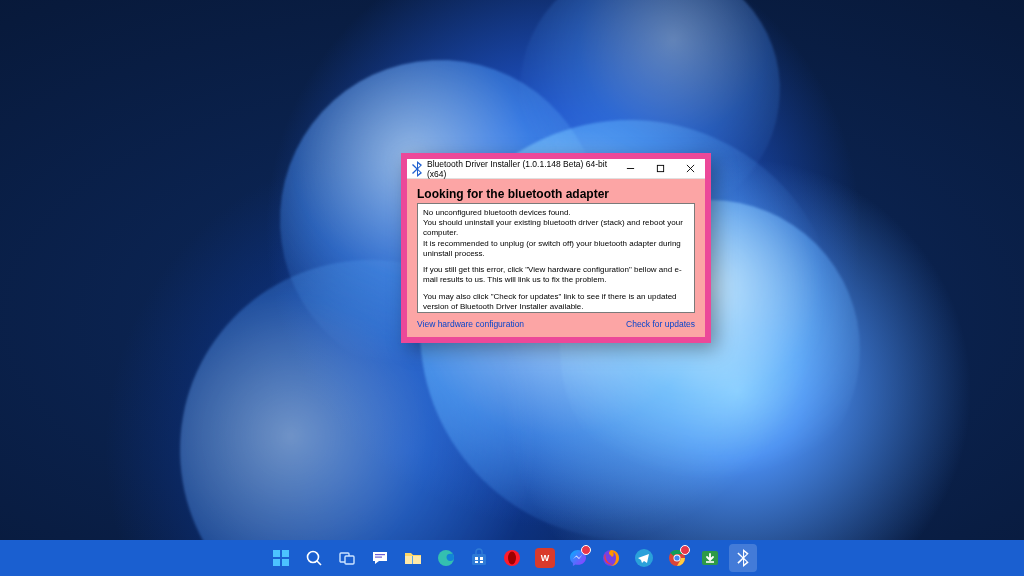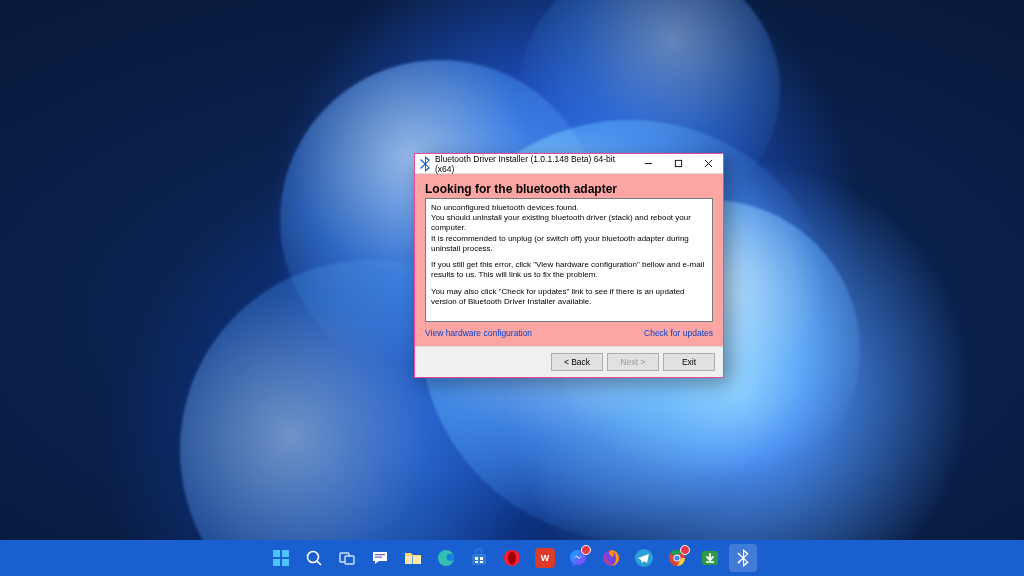--- a/index.html
+++ b/index.html
@@ -20,24 +20,24 @@
   }
   .petal {
     position: absolute; border-radius: 50%;
     background: radial-gradient(circle at 35% 35%, rgba(190,220,255,.9), rgba(60,120,240,.6) 40%, rgba(10,40,140,0) 70%);
     filter: blur(1px);
     mix-blend-mode: screen;
   }
   
   .dialog {
     position: absolute;
-    left: 414px; top: 153px;
+    left: 401px; top: 153px;
     width: 310px;
     background: #f0f0f0;
-    border: 1px solid #ec4899;
+    border: 6px solid #ec4899;
     box-shadow: 6px 6px 18px rgba(0,0,0,.35);
     font-size: 8.5px;
     color: #000;
   }
   .titlebar {
     height: 20px; background: #fff;
     display: flex; align-items: center;
     padding-left: 4px;
     border-bottom: 1px solid #e0e0e0;
   }
@@ -53,21 +53,21 @@
   }
   .winbtn svg { width: 9px; height: 9px; }
   .dlg-body { background: #fca5a5; padding: 8px 10px 4px 10px; }
   .dlg-heading { font-size: 12px; font-weight: bold; margin-bottom: 2px; }
   .dlg-sub { font-size: 8.5px; margin-bottom: 8px; }
   .msgbox {
     border: 1px solid #7a7a7a;
     background: #fff;
     padding: 4px 5px;
     font-size: 8px; line-height: 1.28;
-    height: 124px;
+    height: 110px;
     margin-bottom: 6px;
   }
   .msgbox p { margin-bottom: 6px; }
   .linkrow {
     display: flex; justify-content: space-between;
     font-size: 8.5px; padding: 0 0 4px 0;
   }
   .linkrow a { color: #0645cc; cursor: pointer; }
   .dlg-footer {
     background: #f0f0f0;
@@ -150,25 +150,20 @@
 You should uninstall your existing bluetooth driver (stack) and reboot your computer.
 It is recommended to unplug (or switch off) your bluetooth adapter during uninstall process.</p>
       <p>If you still get this error, click "View hardware configuration" bellow and e-mail results to us. This will link us to fix the problem.</p>
       <p>You may also click "Check for updates" link to see if there is an updated version of Bluetooth Driver Installer available.</p>
     </div>
     <div class="linkrow">
       <a>View hardware configuration</a>
       <a>Check for updates</a>
     </div>
   </div>
-  <div class="dlg-footer">
-    <div class="btn">&lt; Back</div>
-    <div class="btn disabled">Next &gt;</div>
-    <div class="btn">Exit</div>
-  </div>
 </div>
 
 <div class="taskbar">
   <div class="tb-icon">
     <div class="tb-glyph">
         <svg viewBox="0 0 20 20">
           <rect x="2" y="2" width="7" height="7" fill="#4cc2ff"></rect>
           <rect x="11" y="2" width="7" height="7" fill="#4cc2ff"></rect>
           <rect x="2" y="11" width="7" height="7" fill="#4cc2ff"></rect>
           <rect x="11" y="11" width="7" height="7" fill="#4cc2ff"></rect>

